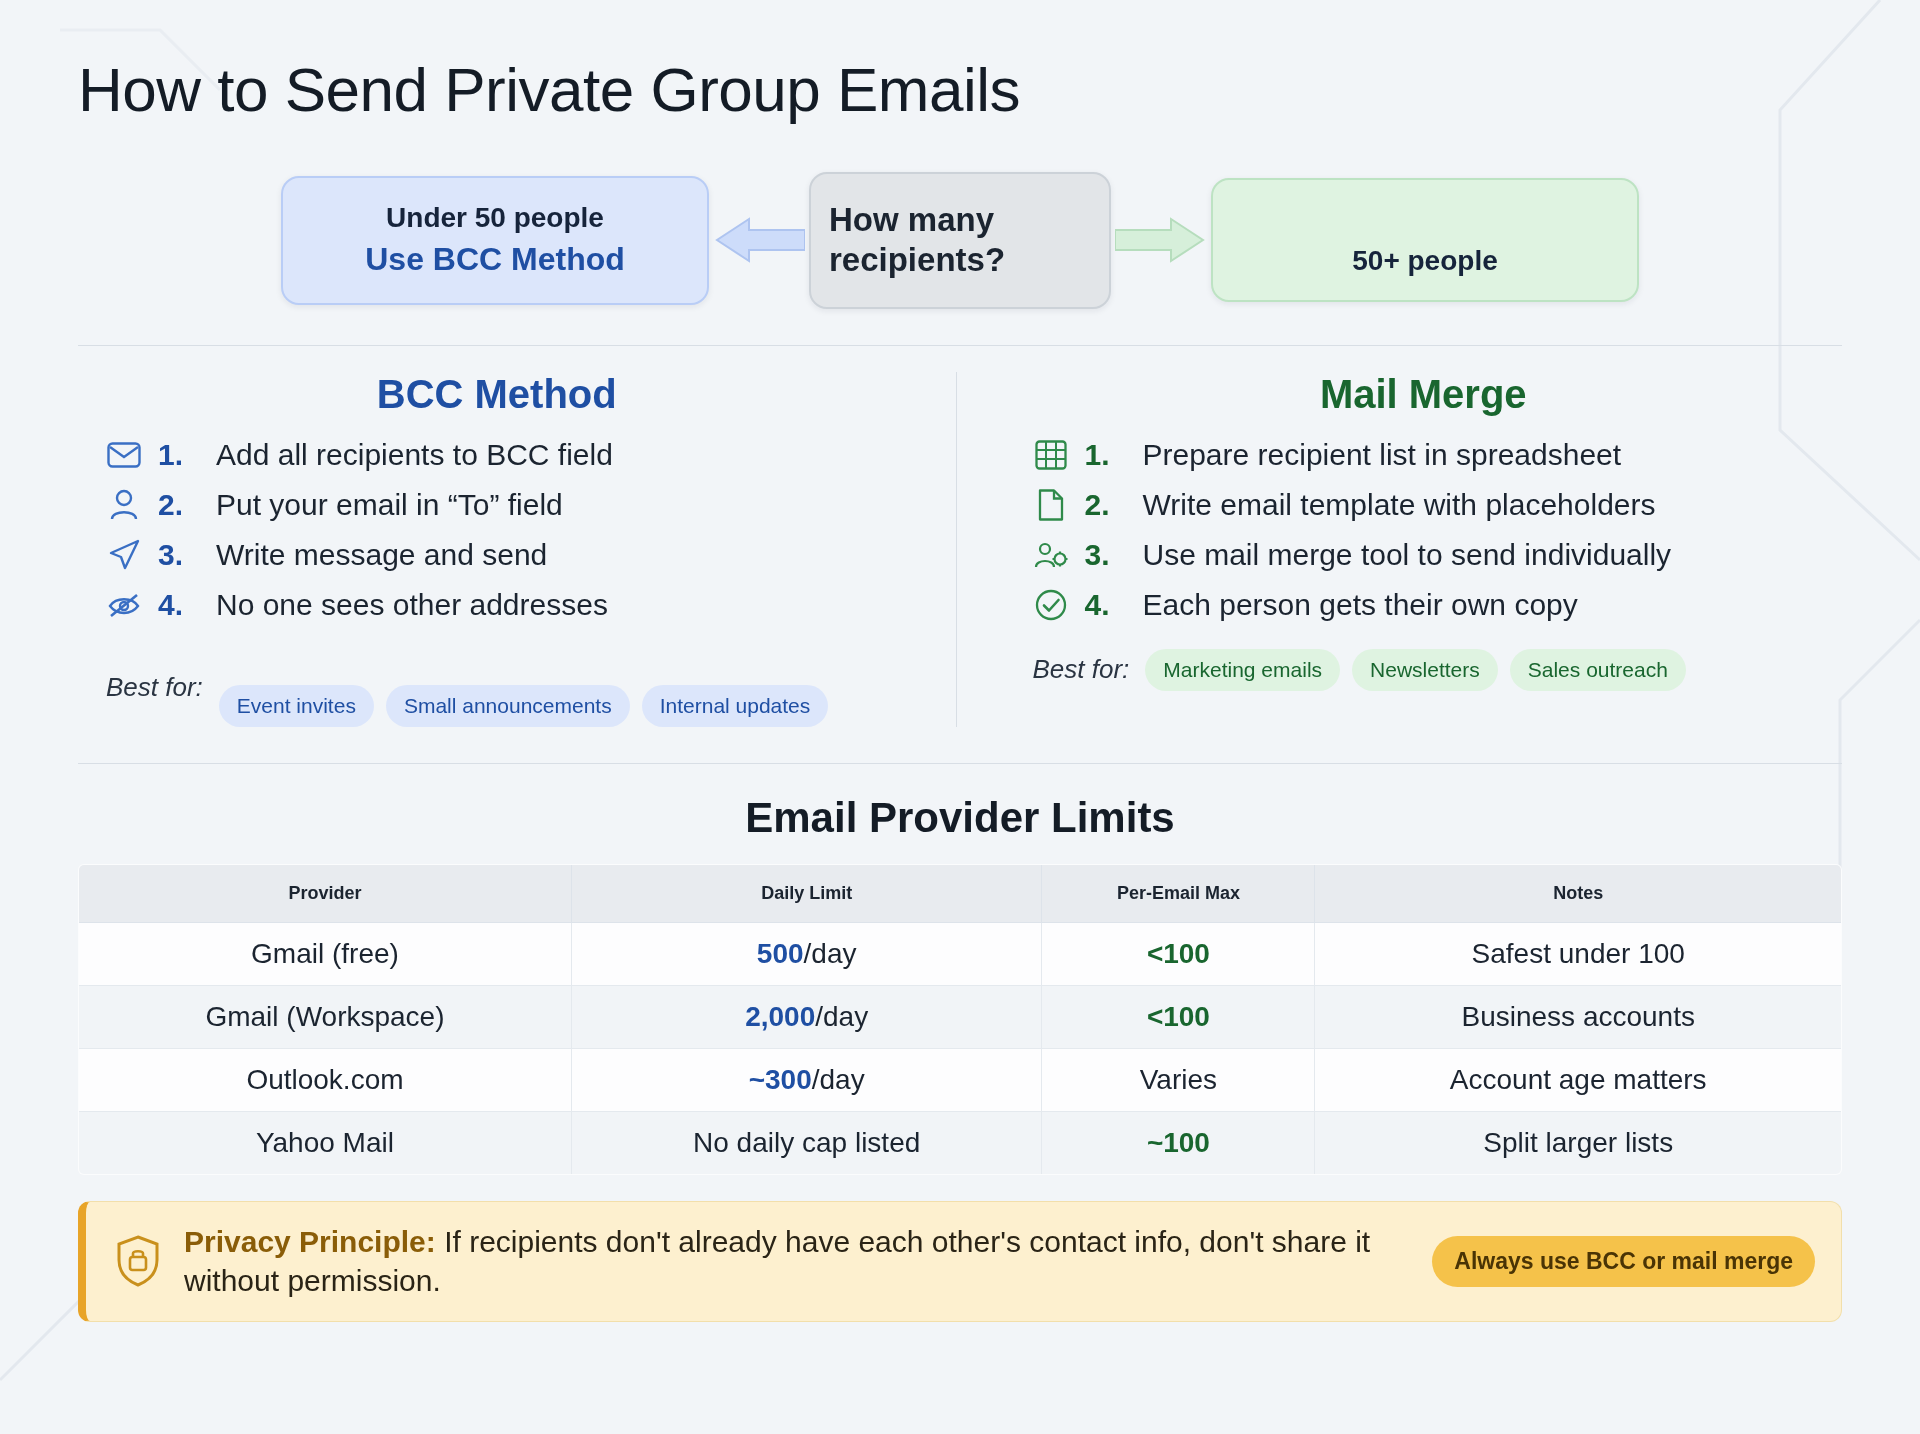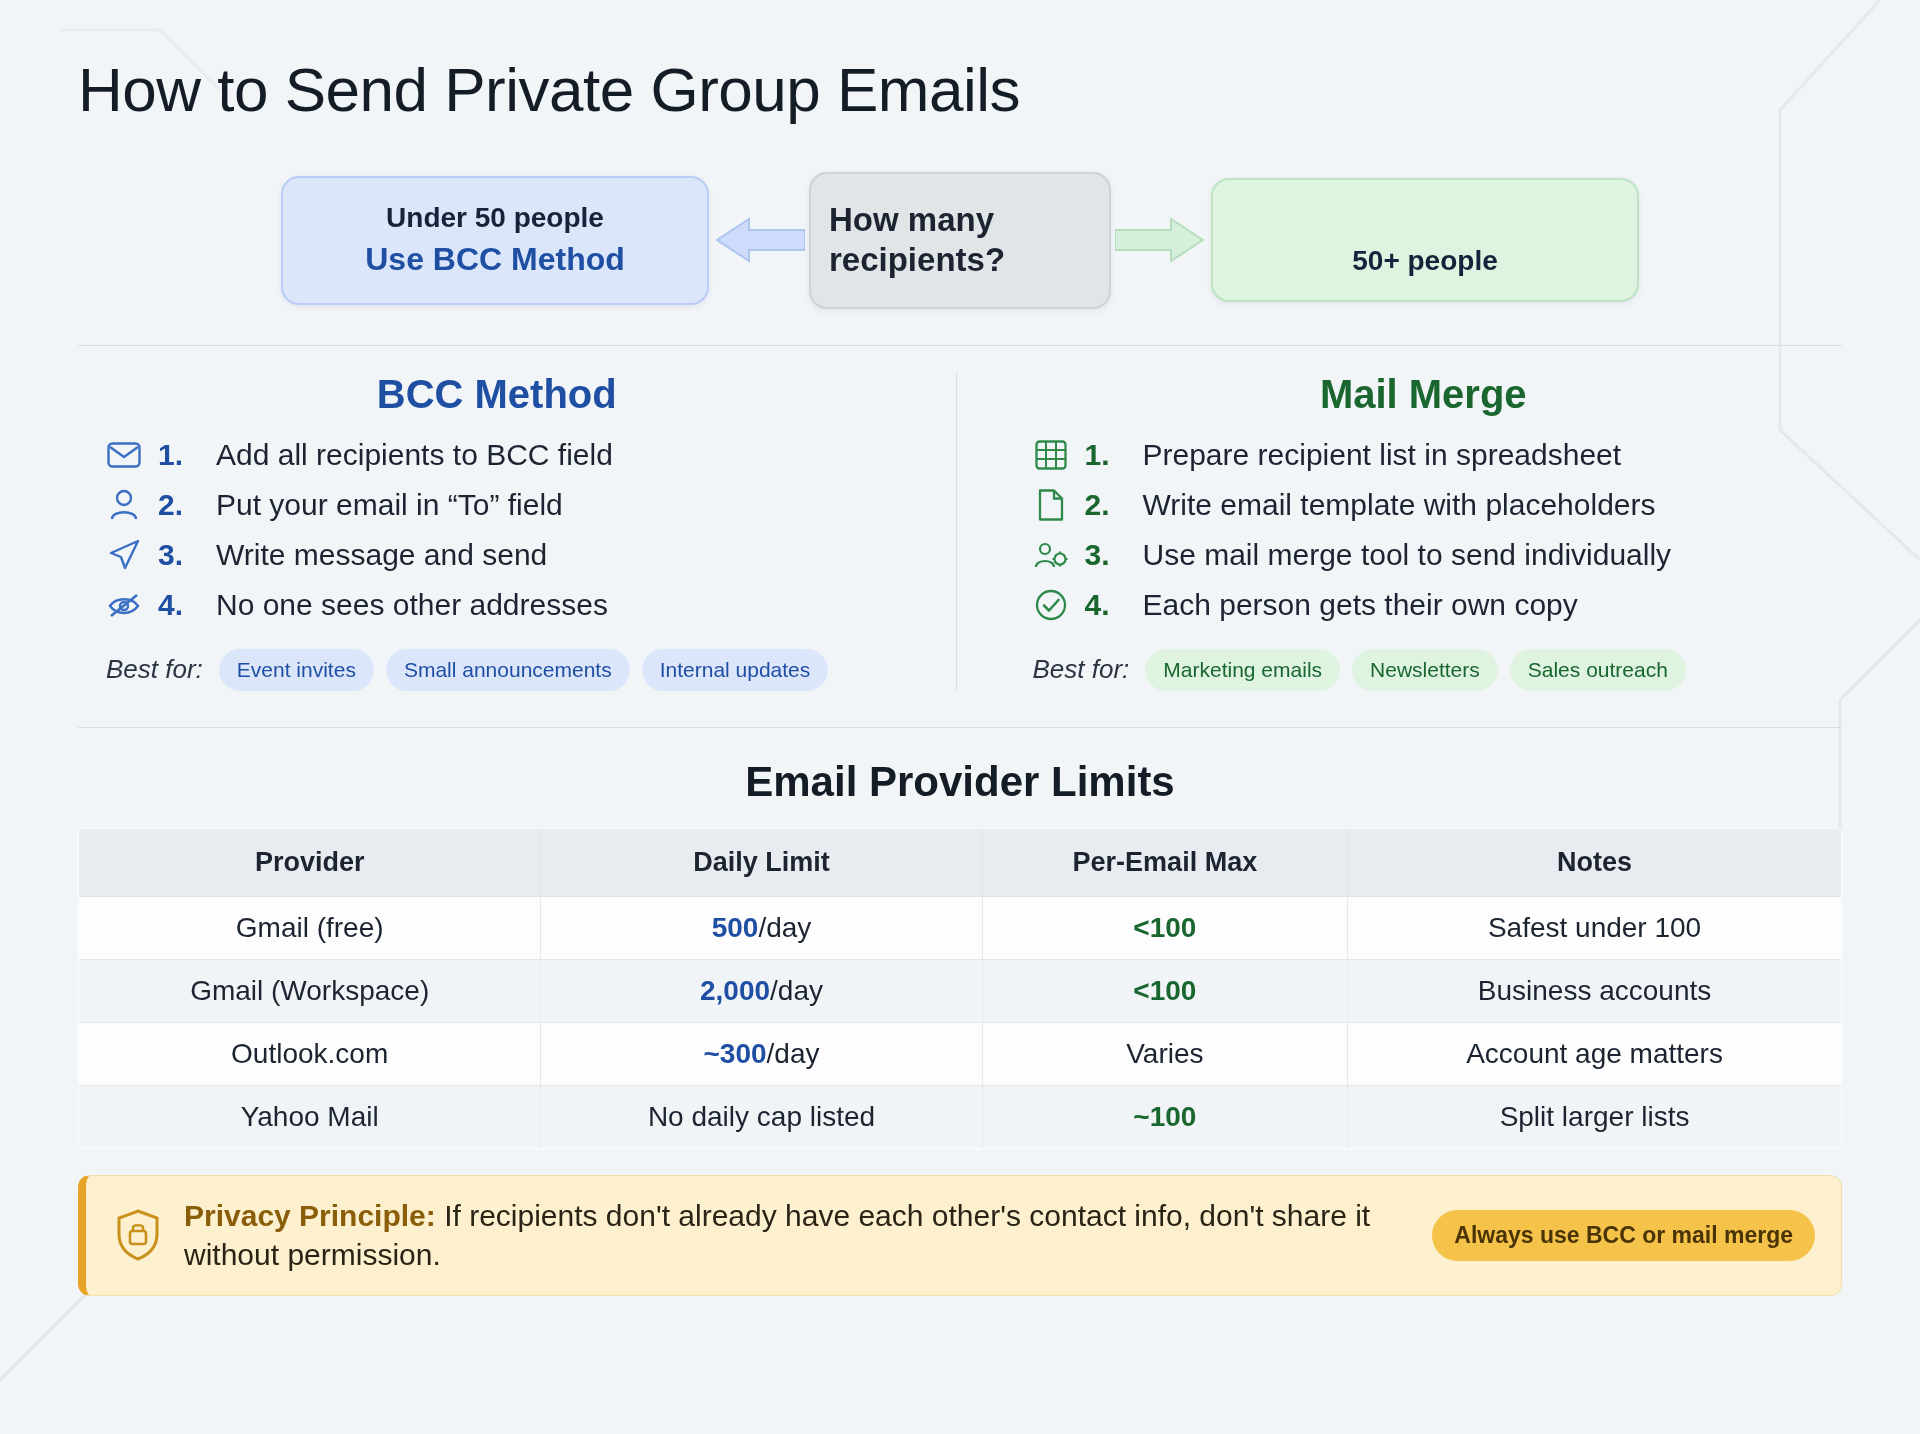--- a/index.html
+++ b/index.html
@@ -171,42 +171,42 @@
     font-style: italic;
     color: #2a3442;
     margin-right: 4px;
   }
   .chip {
     font-size: 21px;
     border-radius: 999px;
     padding: 9px 18px;
     white-space: nowrap;
   }
-  .chip.blue { background: #dce6fb; color: #1f4fa3; }
+  .chip.blue { background: #dce6fb; color: #1f4fa3; margin-top: 36px; }
   .chip.green { background: #dff3e1; color: #19662f; }
 
   
   .table-title {
     text-align: center;
     font-size: 42px;
     font-weight: bold;
     margin: 30px 0 22px 0;
     color: #141c26;
   }
   table.limits {
     width: 100%;
     border-collapse: collapse;
     background: #fbfcfd;
     border: 1px solid #dde3ea;
     border-radius: 6px;
     overflow: hidden;
   }
   table.limits th {
     background: #e8ebef;
-    font-size: 27px;
+    font-size: 18px;
     font-weight: bold;
     padding: 18px 10px;
     border-right: 1px solid #dde3ea;
     border-bottom: 1px solid #dde3ea;
     color: #1b2430;
   }
   table.limits th:last-child { border-right: none; }
   table.limits td {
     font-size: 28px;
     text-align: center;

